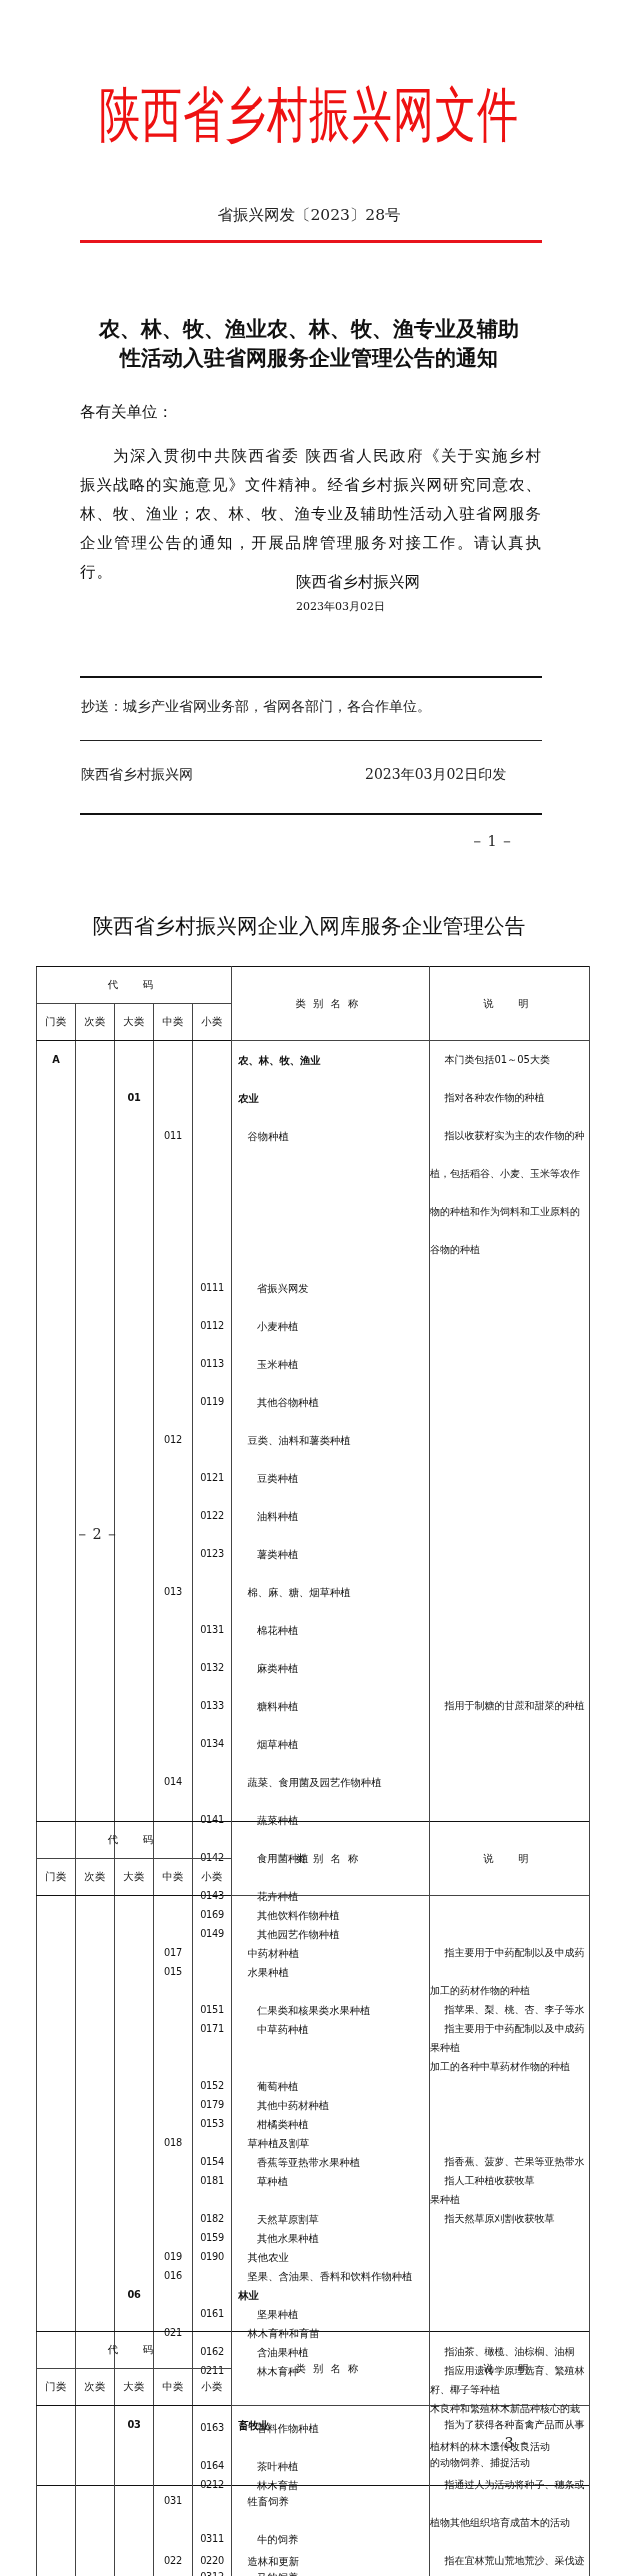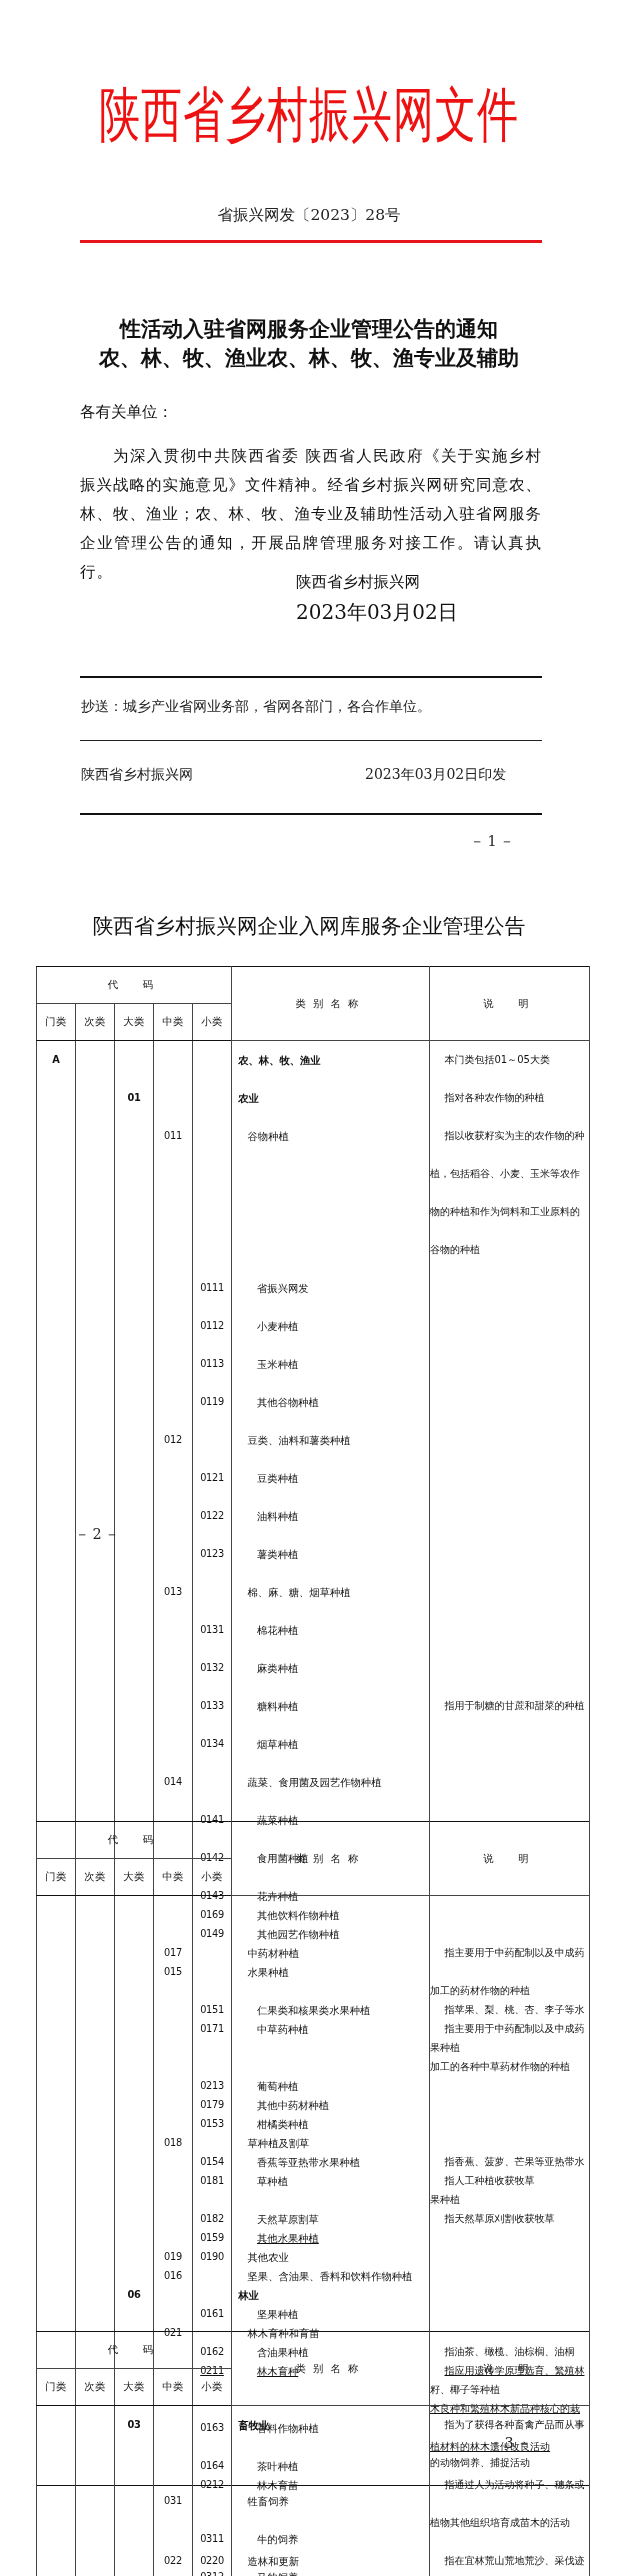--- a/index.html
+++ b/index.html
@@ -27,29 +27,29 @@
   td.desc { padding:0 5.2px 0 5.2px; font-size:10px; }
 </style>
 </head>
 <body>
 
 <div class="abs red-title" style="top:77px;">陕西省乡村振兴网文件</div>
 <div class="abs doc-no" style="top:205px;">省振兴网发〔2023〕28号</div>
 <div class="abs red-rule" style="top:240px;"></div>
 
 <div class="abs" style="left:0;width:618px;top:314px;text-align:center;font-size:21px;font-weight:700;line-height:29px;">
+  <div>农、林、牧、渔业农、林、牧、渔专业及辅助</div>
   <div>性活动入驻省网服务企业管理公告的通知</div>
-  <div>农、林、牧、渔业农、林、牧、渔专业及辅助</div>
 </div>
 
 <div class="abs" style="left:80px;top:402px;font-size:15.5px;">各有关单位：</div>
 <div class="abs" style="left:80px;width:462px;top:442px;font-size:15.5px;line-height:29px;text-indent:33px;text-align:justify;letter-spacing:1px;">为深入贯彻中共陕西省委 陕西省人民政府《关于实施乡村振兴战略的实施意见》文件精神。经省乡村振兴网研究同意农、林、牧、渔业；农、林、牧、渔专业及辅助性活动入驻省网服务企业管理公告的通知，开展品牌管理服务对接工作。请认真执行。</div>
 
 <div class="abs" style="left:296px;top:572px;font-size:15.5px;">陕西省乡村振兴网</div>
-<div class="abs" style="left:296px;top:599px;font-size:20px;">2023年03月02日</div>
+<div class="abs" style="left:296px;top:599px;font-size:11px;">2023年03月02日</div>
 
 <div class="abs rule-thick" style="top:676px;"></div>
 <div class="abs" style="left:81px;top:698px;font-size:14px;color:#222;">抄送：城乡产业省网业务部，省网各部门，各合作单位。</div>
 <div class="abs rule-thin" style="top:740px;"></div>
 <div class="abs" style="left:81px;top:766px;font-size:14px;color:#222;">陕西省乡村振兴网</div>
 <div class="abs" style="left:365px;top:766px;font-size:14px;color:#222;">2023年03月02日印发</div>
 <div class="abs rule-thick" style="top:813px;"></div>
 <div class="abs pageno" style="left:470px;top:832px;">－1－</div>
 
 <div class="abs" style="left:0;width:618px;top:912px;text-align:center;font-family:'DejaVu Sans',sans-serif;font-size:20.6px;">陕西省乡村振兴网企业入网库服务企业管理公告</div>
@@ -285,21 +285,21 @@
           <td class="code" style="line-height: 38px;"></td>
           <td class="code" style="line-height: 38px;">0151</td>
           <td class="name l3" style="line-height: 38px;">仁果类和核果类水果种植</td>
           <td class="desc" style="line-height: 38px; text-indent: 14.4px;">指苹果、梨、桃、杏、李子等水果种植</td>
         </tr>
         <tr style="height: 38px;">
           <td class="code bold" style="line-height: 38px;"></td>
           <td class="code" style="line-height: 38px;"></td>
           <td class="code bold" style="line-height: 38px;"></td>
           <td class="code" style="line-height: 38px;"></td>
-          <td class="code" style="line-height: 38px;">0213</td>
+          <td class="code" style="line-height: 38px;">0152</td>
           <td class="name l3" style="line-height: 38px;">葡萄种植</td>
           <td class="desc" style="line-height: 38px; text-indent: 14.4px;"></td>
         </tr>
         <tr style="height: 38px;">
           <td class="code bold" style="line-height: 38px;"></td>
           <td class="code" style="line-height: 38px;"></td>
           <td class="code bold" style="line-height: 38px;"></td>
           <td class="code" style="line-height: 38px;"></td>
           <td class="code" style="line-height: 38px;">0153</td>
           <td class="name l3" style="line-height: 38px;">柑橘类种植</td>
@@ -313,21 +313,21 @@
           <td class="code" style="line-height: 38px;">0154</td>
           <td class="name l3" style="line-height: 38px;">香蕉等亚热带水果种植</td>
           <td class="desc" style="line-height: 38px; text-indent: 14.4px;">指香蕉、菠萝、芒果等亚热带水果种植</td>
         </tr>
         <tr style="height: 38px;">
           <td class="code bold" style="line-height: 38px;"></td>
           <td class="code" style="line-height: 38px;"></td>
           <td class="code bold" style="line-height: 38px;"></td>
           <td class="code" style="line-height: 38px;"></td>
           <td class="code" style="line-height: 38px;">0159</td>
-          <td class="name l3" style="line-height: 38px; text-decoration: underline;">其他水果种植</td>
+          <td class="name l3" style="line-height: 38px;">其他水果种植</td>
           <td class="desc" style="line-height: 38px; text-indent: 14.4px;"></td>
         </tr>
         <tr style="height: 38px;">
           <td class="code bold" style="line-height: 38px;"></td>
           <td class="code" style="line-height: 38px;"></td>
           <td class="code bold" style="line-height: 38px;"></td>
           <td class="code" style="line-height: 38px;">016</td>
           <td class="code" style="line-height: 38px;"></td>
           <td class="name l2" style="line-height: 38px;">坚果、含油果、香料和饮料作物种植</td>
           <td class="desc" style="line-height: 38px; text-indent: 14.4px;"></td>
@@ -479,21 +479,21 @@
         </tr>
         <tr style="height: 38px;">
           <td class="code bold" style="line-height: 38px;"></td>
           <td class="code" style="line-height: 38px;"></td>
           <td class="code bold" style="line-height: 38px;"></td>
           <td class="code" style="line-height: 38px;">021</td>
           <td class="code" style="line-height: 38px;"></td>
           <td class="name l2" style="line-height: 38px;">林木育种和育苗</td>
           <td class="desc" style="line-height: 38px; text-indent: 14.4px;"></td>
         </tr>
-        <tr style="height: 114px; text-decoration: underline;">
+        <tr style="height: 114px;">
           <td class="code bold" style="line-height: 38px;"></td>
           <td class="code" style="line-height: 38px;"></td>
           <td class="code bold" style="line-height: 38px;"></td>
           <td class="code" style="line-height: 38px;"></td>
           <td class="code" style="line-height: 38px;">0211</td>
           <td class="name l3" style="line-height: 38px;">林木育种</td>
           <td class="desc" style="line-height: 38px; text-indent: 14.4px;">指应用遗传学原理选育、繁殖林木良种和繁殖林木新品种核心的栽植材料的林木遗传改良活动</td>
         </tr>
         <tr style="height: 76px;">
           <td class="code bold" style="line-height: 38px;"></td>

